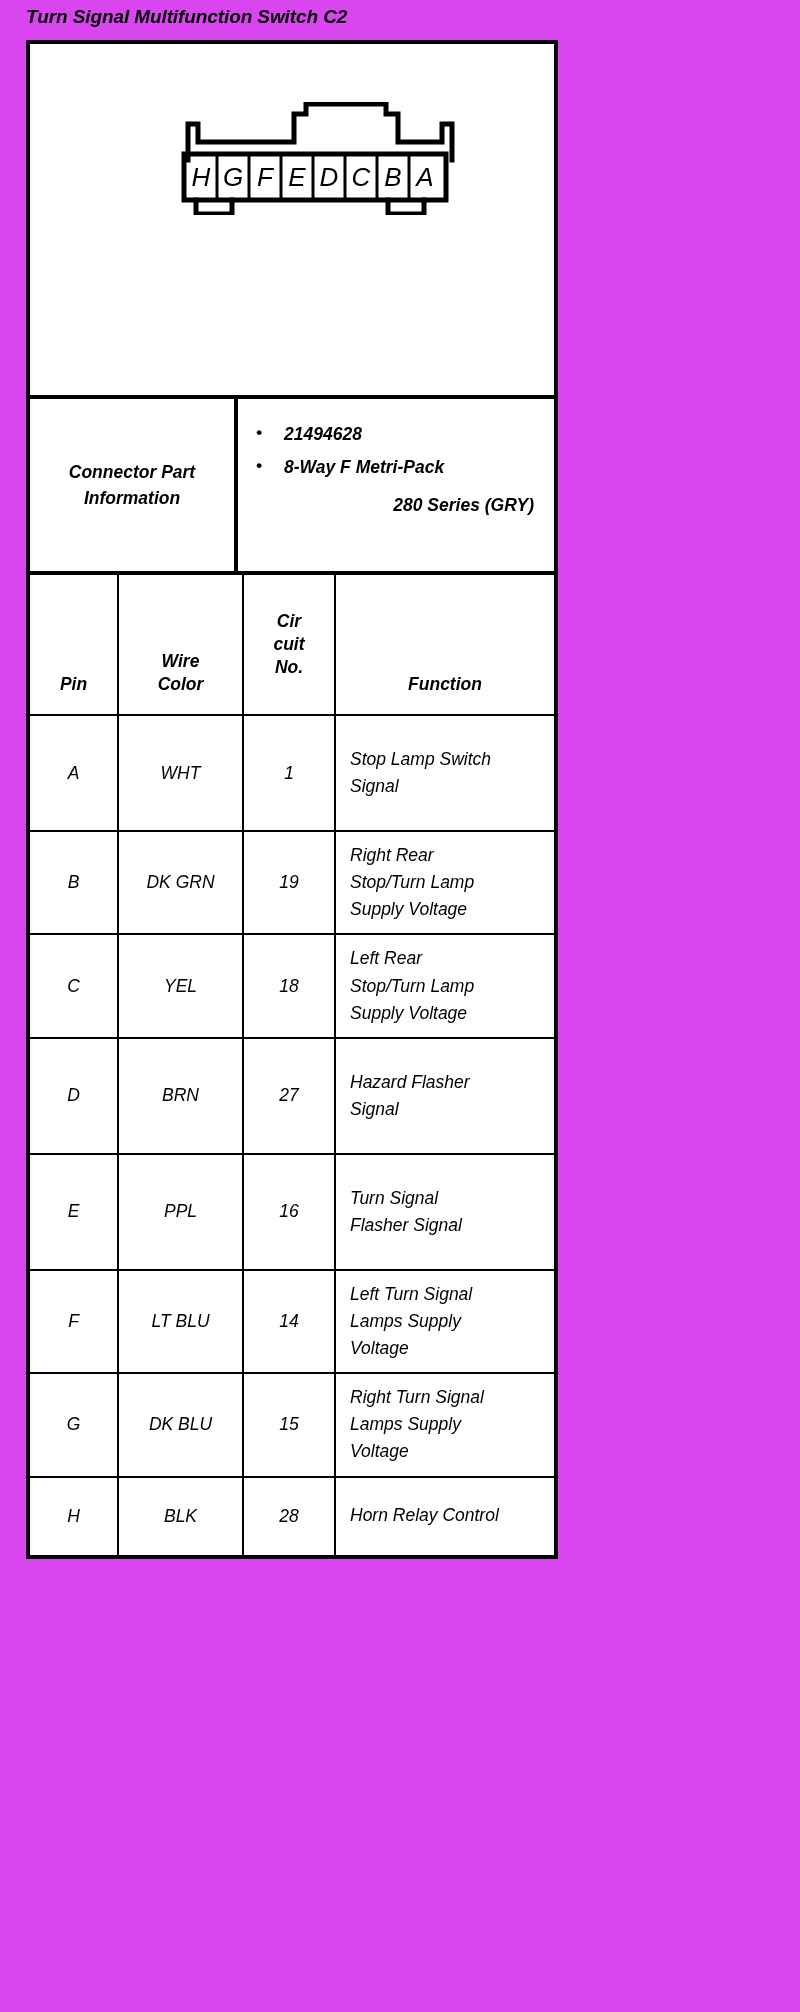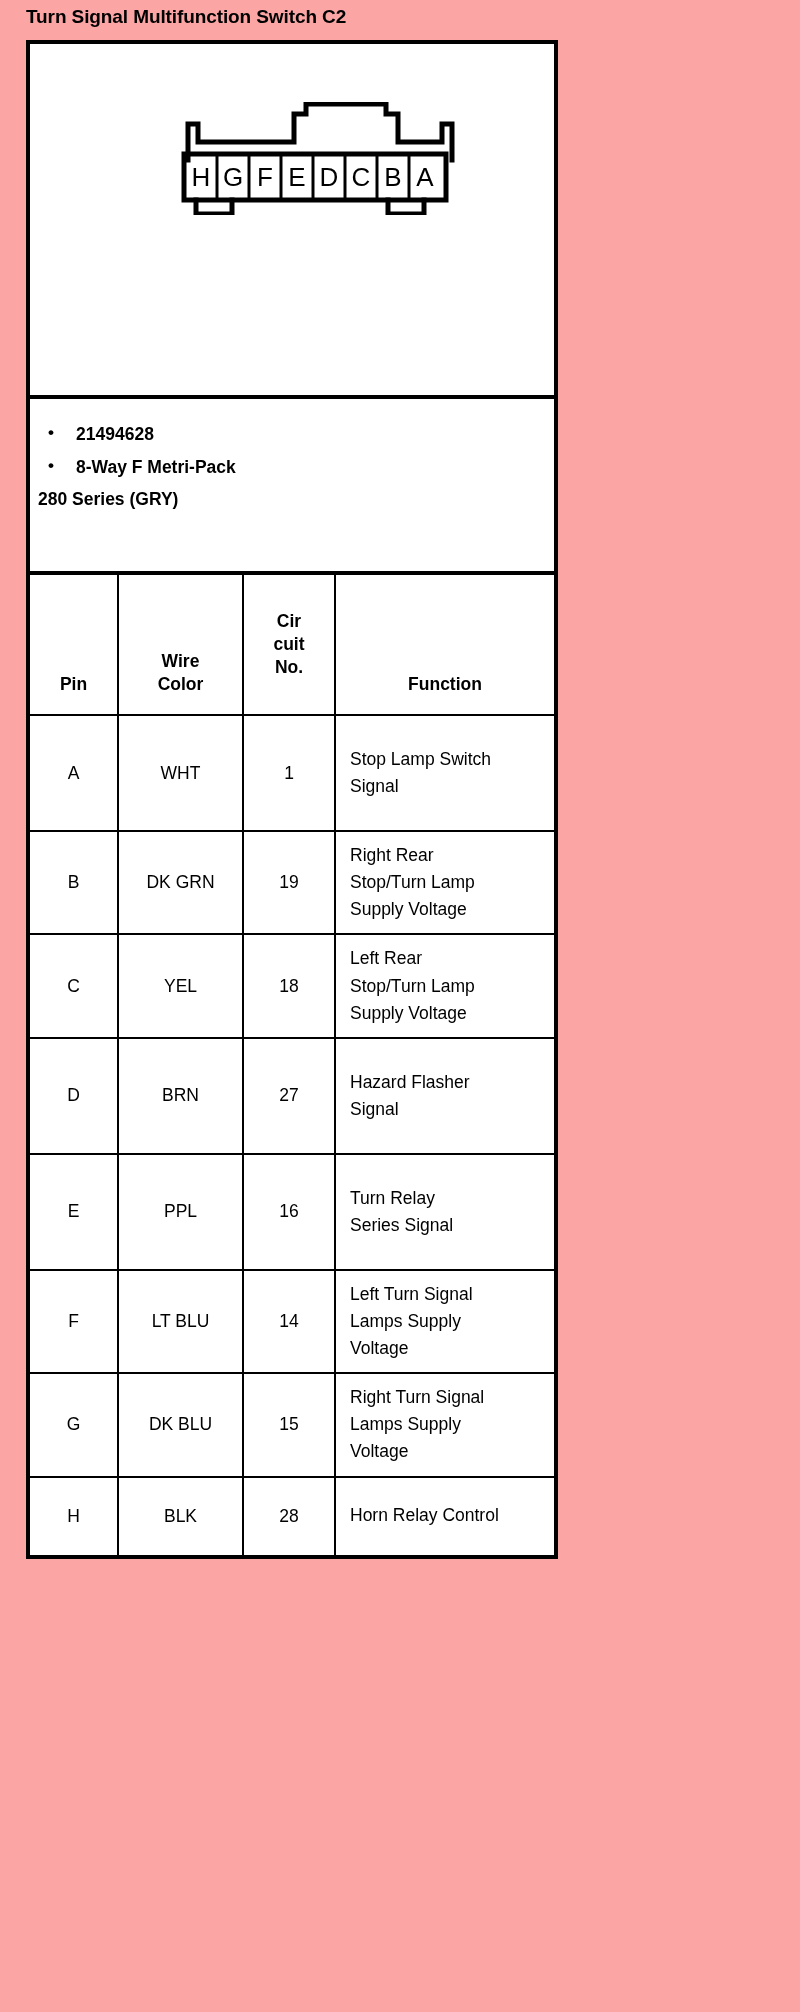--- a/index.html
+++ b/index.html
@@ -10,22 +10,23 @@
     width: 800px;
   }
   body {
     font-family: "Liberation Sans", sans-serif;
     color: #000000;
   }
   .page {
     width: 800px;
     min-height: 2012px;
     position: relative;
-    background: #fca5a5;
+    background: #d946ef;
     padding: 12px;
+    font-style: italic;
   }
   
   .doc-title {
     position: absolute;
     left: 26px;
     top: 6px;
     font-size: 19px;
     font-weight: bold;
     letter-spacing: -0.1px;
     white-space: nowrap;
@@ -90,22 +91,23 @@
     margin-bottom: 6px;
   }
   .cpi-list li .bullet {
     position: absolute;
     left: 10px;
     top: -1px;
     font-size: 17px;
     line-height: 1.52;
   }
   .cpi-cont {
-    margin: 0;
+    margin: 12px;
     padding: 0;
+    text-align: right;
   }
   
   table.pintable {
     border-collapse: collapse;
     width: 100%;
     table-layout: fixed;
   }
   table.pintable col.c-pin   { width: 88px; }
   table.pintable col.c-wire  { width: 125px; }
   table.pintable col.c-cir   { width: 92px; }
@@ -192,20 +194,26 @@
             <text x="155" y="84">D</text>
             <text x="187" y="84">C</text>
             <text x="219" y="84">B</text>
             <text x="251" y="84">A</text>
           </g>
         </svg>
       </div>
     </div>
 
     <div class="cpi">
+      <div class="cpi-label">
+        <div>
+          <div>Connector Part</div>
+          <div>Information</div>
+        </div>
+      </div>
       <div class="cpi-body">
         <ul class="cpi-list">
           <li>
             <span class="bullet">•</span>
             <span>21494628</span>
           </li>
           <li>
             <span class="bullet">•</span>
             <span>8-Way F Metri-Pack</span>
           </li>
@@ -273,22 +281,22 @@
             <td class="cell-func">
               <div>Hazard Flasher</div>
               <div>Signal</div>
             </td>
           </tr>
           <tr class="h2">
             <td class="cell-pin">E</td>
             <td class="cell-wire">PPL</td>
             <td class="cell-cir">16</td>
             <td class="cell-func">
-              <div>Turn Relay</div>
-              <div>Series Signal</div>
+              <div>Turn Signal</div>
+              <div>Flasher Signal</div>
             </td>
           </tr>
           <tr class="h3">
             <td class="cell-pin">F</td>
             <td class="cell-wire">LT BLU</td>
             <td class="cell-cir">14</td>
             <td class="cell-func">
               <div>Left Turn Signal</div>
               <div>Lamps Supply</div>
               <div>Voltage</div>

